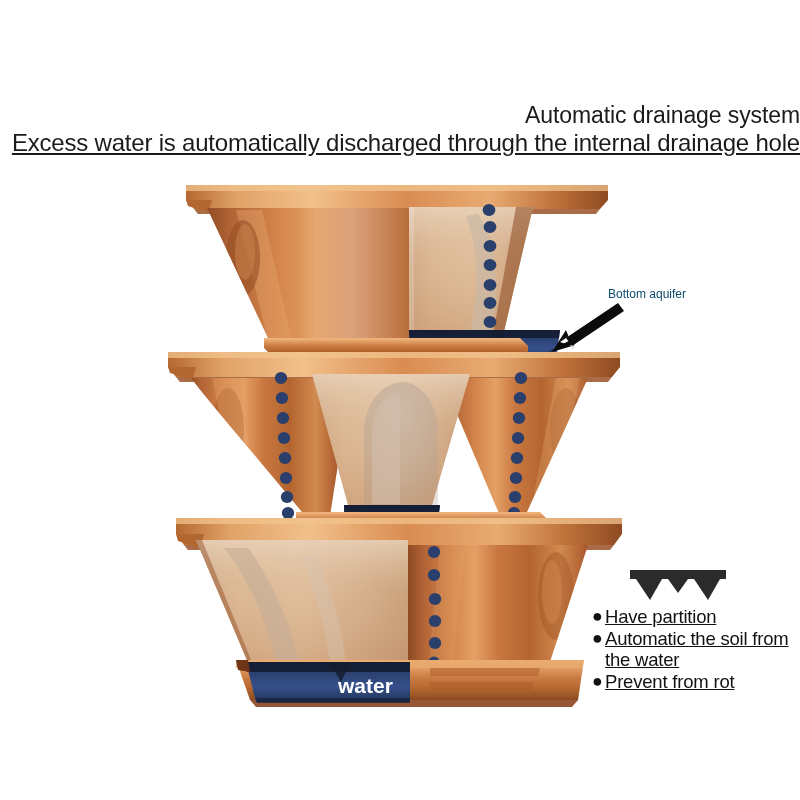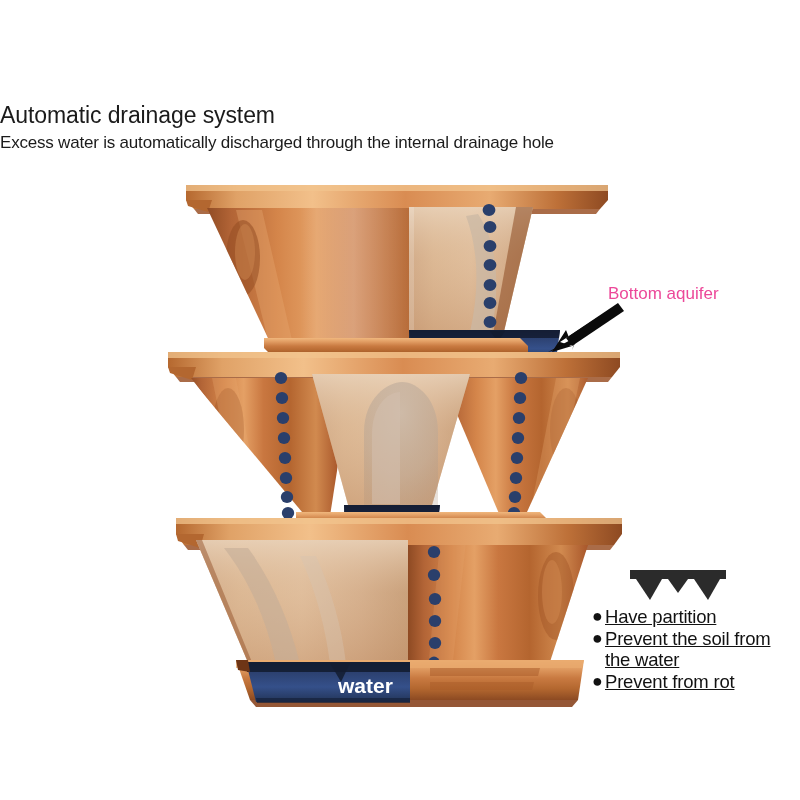--- a/index.html
+++ b/index.html
@@ -21,47 +21,48 @@
     width: 800px;
     height: 800px;
   }
 
   
   .heading-block {
     position: absolute;
     left: 0;
     top: 101px;
     width: 800px;
-    text-align: left;
+    text-align: right;
     pointer-events: none;
   }
   .title {
     font-size: 23px;
     line-height: 28px;
     font-weight: 400;
     letter-spacing: -0.1px;
     color: #1b1b1b;
   }
   .subtitle {
-    font-size: 17px;
+    font-size: 24px;
     line-height: 24px;
     font-weight: 400;
     letter-spacing: -0.2px;
     color: #1b1b1b;
     margin-top: 2px;
+    text-decoration: underline;
   }
 
   
   .callout-label {
     position: absolute;
     left: 608px;
     top: 283px;
-    font-size: 17px;
+    font-size: 12px;
     line-height: 22px;
-    color: #ec4899;
+    color: #0c4a6e;
     white-space: nowrap;
   }
 
   
   .feature-list {
     position: absolute;
     left: 592px;
     top: 606px;
     width: 208px;
   }
@@ -375,21 +376,21 @@
 
   <div class="callout-label">Bottom aquifer</div>
 
   <div class="feature-list">
     <div class="feature-item">
       <span class="feature-bullet">●</span>
       <span class="feature-text">Have partition</span>
     </div>
     <div class="feature-item">
       <span class="feature-bullet">●</span>
-      <span class="feature-text">Prevent the soil from the water</span>
+      <span class="feature-text">Automatic the soil from the water</span>
     </div>
     <div class="feature-item">
       <span class="feature-bullet">●</span>
       <span class="feature-text">Prevent from rot</span>
     </div>
   </div>
 
 </div>
 
 </body></html>

